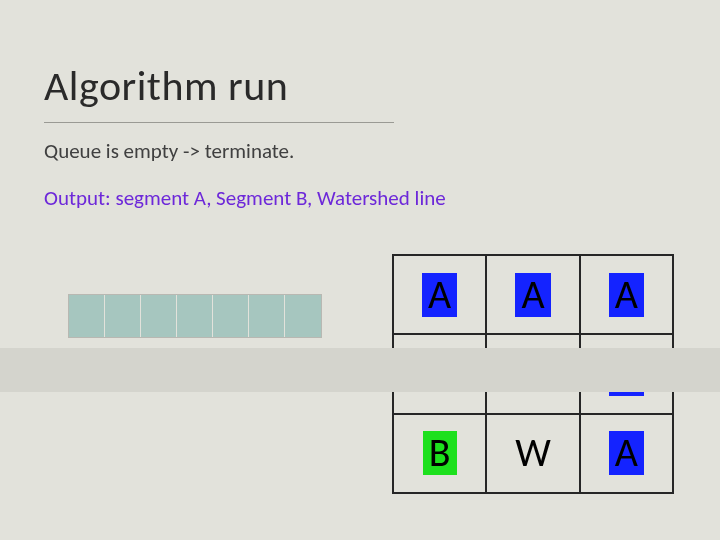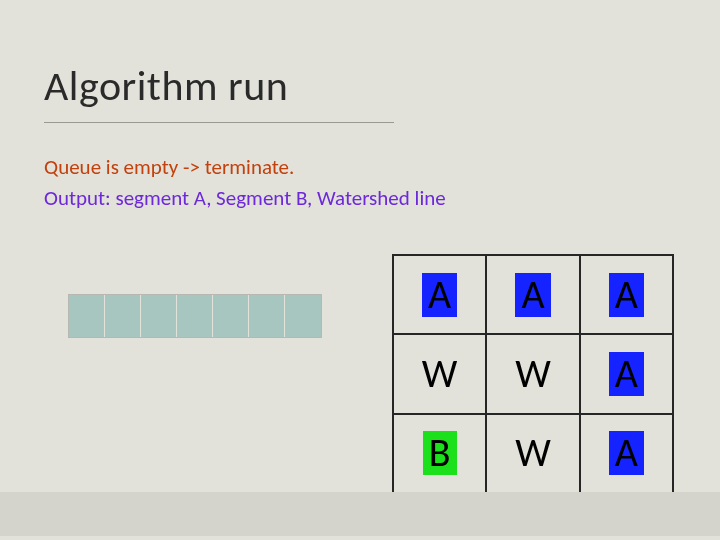--- a/index.html
+++ b/index.html
@@ -8,21 +8,21 @@
     width: 720px;
     height: 540px;
     background: #e2e2db;
     font-family: "Segoe UI Light", "Segoe UI", "Calibri Light", Calibri, Arial, sans-serif;
     color: #222;
     overflow: hidden;
   }
   .slide {
     position: relative;
     width: 720px;
-    height: 536px;
+    height: 392px;
     box-sizing: border-box;
   }
   .title {
     position: absolute;
     left: 44px;
     top: 60px;
     font-size: 42px;
     font-weight: 300;
     letter-spacing: 0.5px;
     color: #2a2a2a;
@@ -34,22 +34,21 @@
     width: 350px;
     height: 0;
     border-top: 1px solid #9a9a94;
   }
   .line1 {
     position: absolute;
     left: 44px;
     top: 138px;
     font-size: 21px;
     font-weight: 400;
-    color: #c2410c;
-    margin-top: 16px;
+    color: #404040;
   }
   .line2 {
     position: absolute;
     left: 44px;
     top: 185px;
     font-size: 21px;
     font-weight: 400;
     color: #6d28d9;
   }
 

